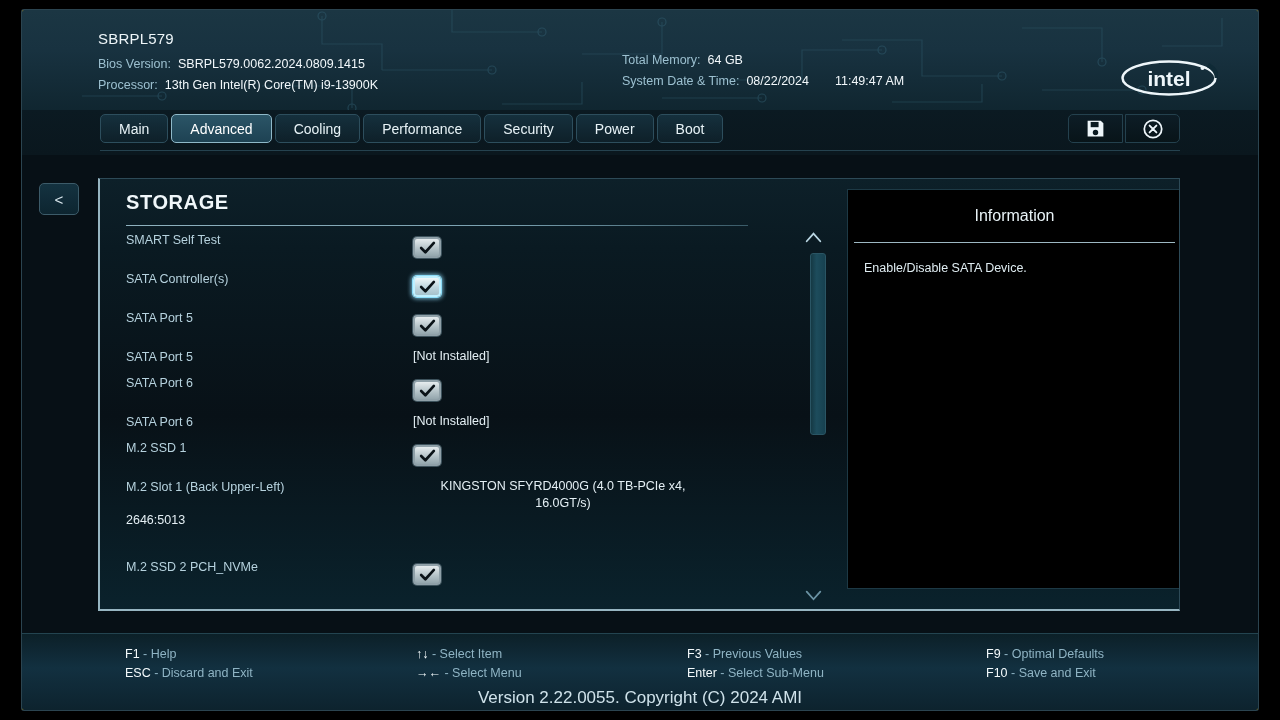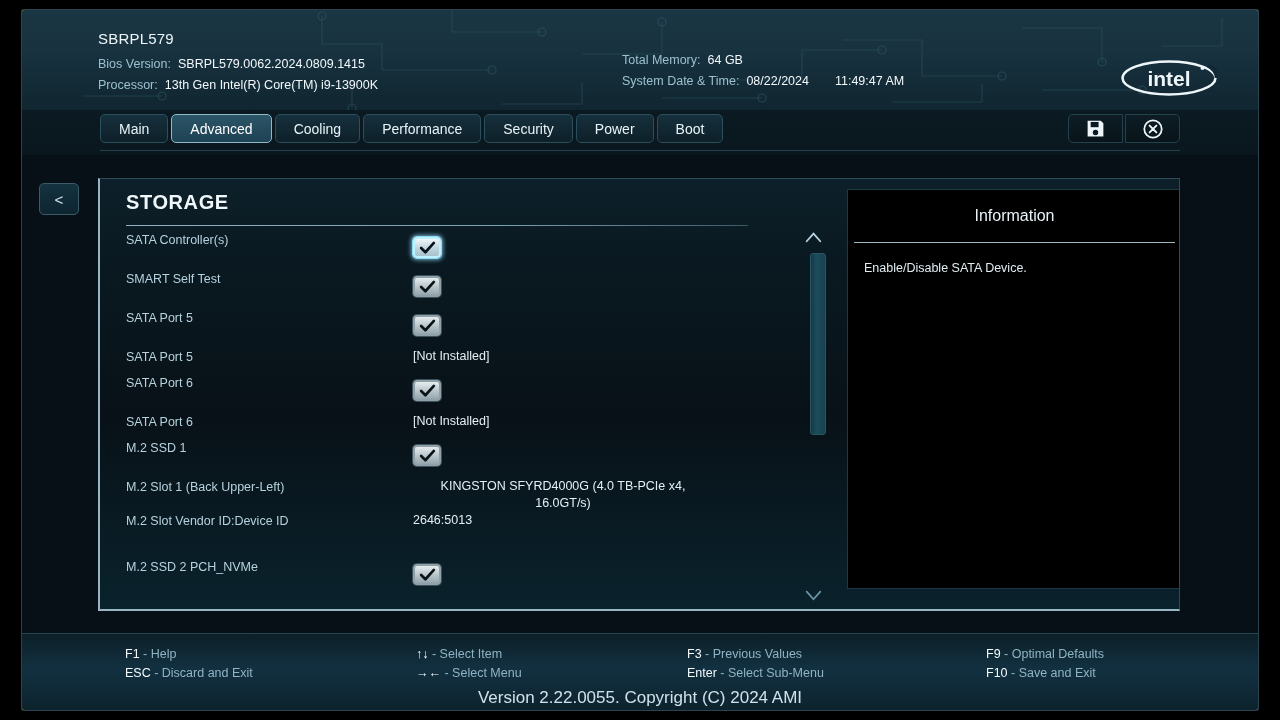--- a/index.html
+++ b/index.html
@@ -376,30 +376,30 @@
 
     <div id="back-button">&lt;</div>
 
     <div id="content-panel">
 
       <div id="storage-title">STORAGE</div>
       <div id="title-rule"></div>
 
       <div id="list-viewport">
           <div class="row" style="margin-top: 0px; min-height: 39px;">
+            <div class="row-label">SMART Self Test</div>
+            <div class="chk" style="margin-top: 6px;">
+              <svg width="17" height="14" viewBox="0 0 20 16">
+                <path d="M2.5 8 L7.5 13 L17.5 2" fill="none" stroke="#0b1318" stroke-width="3.1" stroke-linecap="round" stroke-linejoin="round"></path>
+              </svg>
+            </div>
+          </div>
+          <div class="row" style="margin-top: 0px; min-height: 39px;">
             <div class="row-label">SATA Controller(s)</div>
             <div class="chk focused" style="margin-top: 6px;">
-              <svg width="17" height="14" viewBox="0 0 20 16">
-                <path d="M2.5 8 L7.5 13 L17.5 2" fill="none" stroke="#0b1318" stroke-width="3.1" stroke-linecap="round" stroke-linejoin="round"></path>
-              </svg>
-            </div>
-          </div>
-          <div class="row" style="margin-top: 0px; min-height: 39px;">
-            <div class="row-label">SMART Self Test</div>
-            <div class="chk" style="margin-top: 6px;">
               <svg width="17" height="14" viewBox="0 0 20 16">
                 <path d="M2.5 8 L7.5 13 L17.5 2" fill="none" stroke="#0b1318" stroke-width="3.1" stroke-linecap="round" stroke-linejoin="round"></path>
               </svg>
             </div>
           </div>
           <div class="row" style="margin-top: 0px; min-height: 39px;">
             <div class="row-label">SATA Port 5</div>
             <div class="chk" style="margin-top: 6px;">
               <svg width="17" height="14" viewBox="0 0 20 16">
                 <path d="M2.5 8 L7.5 13 L17.5 2" fill="none" stroke="#0b1318" stroke-width="3.1" stroke-linecap="round" stroke-linejoin="round"></path>
@@ -428,21 +428,20 @@
               <svg width="17" height="14" viewBox="0 0 20 16">
                 <path d="M2.5 8 L7.5 13 L17.5 2" fill="none" stroke="#0b1318" stroke-width="3.1" stroke-linecap="round" stroke-linejoin="round"></path>
               </svg>
             </div>
           </div>
           <div class="row" style="margin-top: 0px; min-height: 26px;">
             <div class="row-label">M.2 Slot 1 (Back Upper-Left)</div>
             <div class="row-value">KINGSTON SFYRD4000G (4.0 TB-PCIe x4, 16.0GT/s)</div>
           </div>
           <div class="row" style="margin-top: 0px; min-height: 26px;">
-            <div class="row-label">M.2 Slot Vendor ID:Device ID</div>
             <div class="row-value">2646:5013</div>
           </div>
           <div class="row" style="margin-top: 20px; min-height: 39px;">
             <div class="row-label">M.2 SSD 2 PCH_NVMe</div>
             <div class="chk" style="margin-top: 6px;">
               <svg width="17" height="14" viewBox="0 0 20 16">
                 <path d="M2.5 8 L7.5 13 L17.5 2" fill="none" stroke="#0b1318" stroke-width="3.1" stroke-linecap="round" stroke-linejoin="round"></path>
               </svg>
             </div>
           </div>

